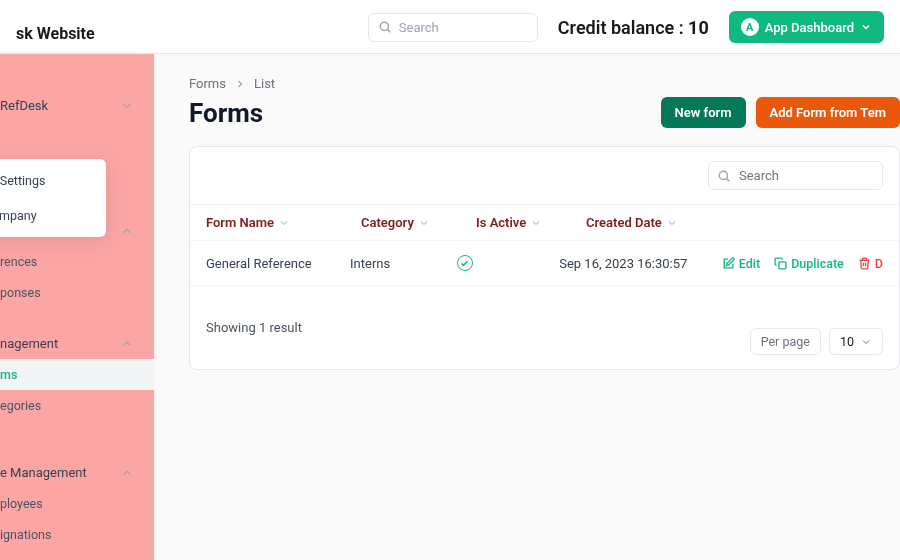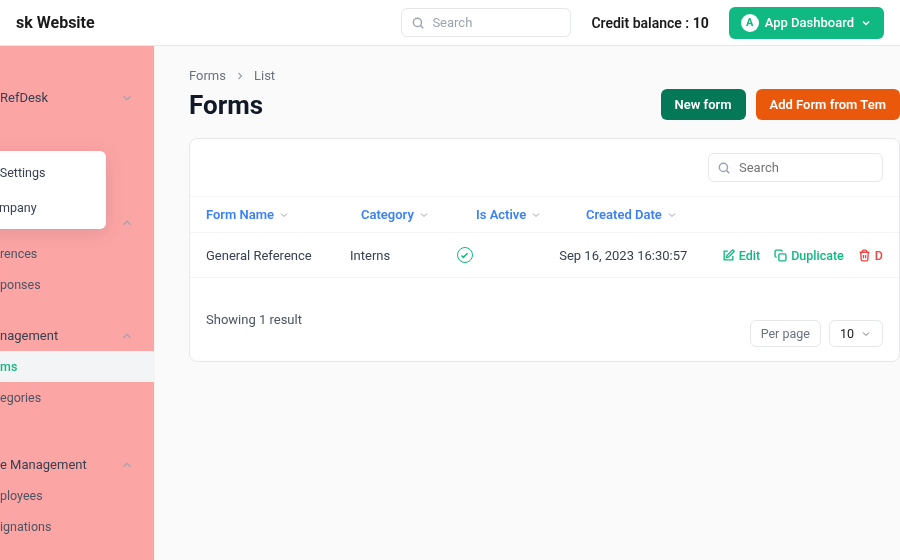--- a/index.html
+++ b/index.html
@@ -1,24 +1,24 @@
 <!DOCTYPE html>
 <html><head>
 <meta charset="utf-8">
 <style>
 * { margin: 0; padding: 0; box-sizing: border-box; font-family: -apple-system, BlinkMacSystemFont, "Segoe UI", Roboto, sans-serif; }
 body { background: #fff; color: #1a1a1a; font-size: 14px; overflow: hidden; width: 900px; height: 560px; }
-.header { display: flex; align-items: center; justify-content: space-between; padding: 10px 16px; border-bottom: 1px solid #e5e7eb; height: 46px; }
+.header { display: flex; align-items: flex-end; justify-content: space-between; padding: 10px 16px; border-bottom: 1px solid #e5e7eb; height: 54px; }
 .brand { font-weight: 700; font-size: 16px; }
 .header-right { display: flex; align-items: center; gap: 20px; }
 .search-wrap { position: relative; }
 .search-wrap svg { position: absolute; left: 10px; top: 50%; transform: translateY(-50%); }
 .search-input { width: 170px; padding: 6px 10px 6px 30px; border: 1px solid #e5e7eb; border-radius: 6px; font-size: 13px; outline: none; }
 .search-input::placeholder { color: #9ca3af; }
-.credit { font-size: 14px; font-weight: 600; }
+.credit { font-size: 18px; font-weight: 600; }
 .credit .val { font-weight: 700; }
 .app-btn { display: flex; align-items: center; gap: 6px; background: #10b981; color: #fff; padding: 7px 12px; border-radius: 6px; font-size: 13px; font-weight: 500; border: none; cursor: pointer; }
 .app-btn .avatar { width: 18px; height: 18px; border-radius: 50%; background: #fff; color: #10b981; font-size: 11px; font-weight: 700; display: flex; align-items: center; justify-content: center; }
 .layout { display: flex; height: calc(560px - 46px); }
 .sidebar { width: 155px; border-right: 1px solid #f4f4f5; padding-top: 36px; background: #fca5a5; overflow: hidden; position: relative; }
 .side-sec { margin-bottom: 20px; }
 .side-head { display: flex; align-items: center; justify-content: space-between; padding: 8px 12px 8px 0; font-size: 13px; color: #374151; cursor: pointer; }
 .side-head svg { margin-right: 8px; }
 .side-item { padding: 8px 12px 8px 0; font-size: 12.5px; color: #4b5563; cursor: pointer; }
 .side-item.active { background: #f3f4f6; color: #10b981; font-weight: 500; }
@@ -32,21 +32,21 @@
 .actions { display: flex; gap: 10px; }
 .btn { padding: 8px 14px; border-radius: 6px; font-size: 13px; font-weight: 600; border: none; cursor: pointer; white-space: nowrap; }
 .btn-green { background: #047857; color: #fff; }
 .btn-orange { background: #ea580c; color: #fff; }
 .card { background: #fff; border: 1px solid #e5e7eb; border-radius: 8px; overflow: hidden; width: 100%; }
 .card-head { display: flex; justify-content: flex-end; padding: 14px 16px; }
 .tsearch { position: relative; }
 .tsearch input { width: 175px; padding: 6px 10px 6px 30px; border: 1px solid #e5e7eb; border-radius: 6px; font-size: 13px; outline: none; }
 .tsearch svg { position: absolute; left: 9px; top: 50%; transform: translateY(-50%); }
 .thead { display: flex; padding: 10px 16px; border-top: 1px solid #f3f4f6; border-bottom: 1px solid #f3f4f6; }
-.th { font-size: 13px; font-weight: 600; color: #3b82f6; display: flex; align-items: center; gap: 4px; cursor: pointer; }
+.th { font-size: 13px; font-weight: 600; color: #7f1d1d; display: flex; align-items: center; gap: 4px; cursor: pointer; }
 .col-name { width: 155px; }
 .col-cat { width: 115px; }
 .col-active { width: 110px; }
 .col-date { width: 175px; }
 .col-act { flex: 1; display: flex; justify-content: flex-end; gap: 14px; }
 .trow { display: flex; padding: 14px 16px; align-items: center; }
 .td { font-size: 13px; color: #374151; }
 .check-badge { width: 16px; height: 16px; border: 1.5px solid #10b981; border-radius: 50%; display: flex; align-items: center; justify-content: center; }
 .row-act { display: flex; align-items: center; gap: 4px; font-size: 12.5px; font-weight: 500; cursor: pointer; }
 .act-edit { color: #10b981; }

